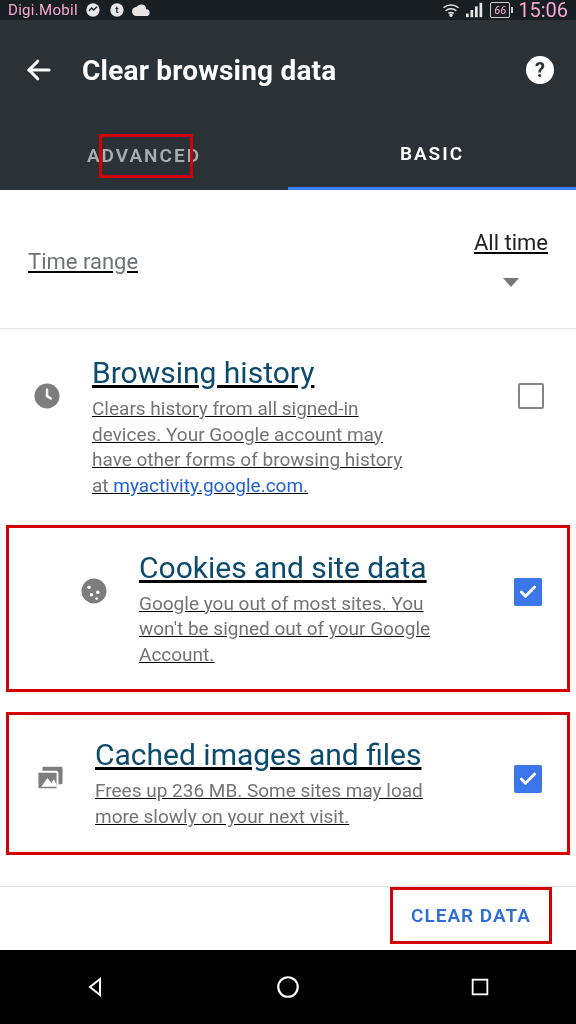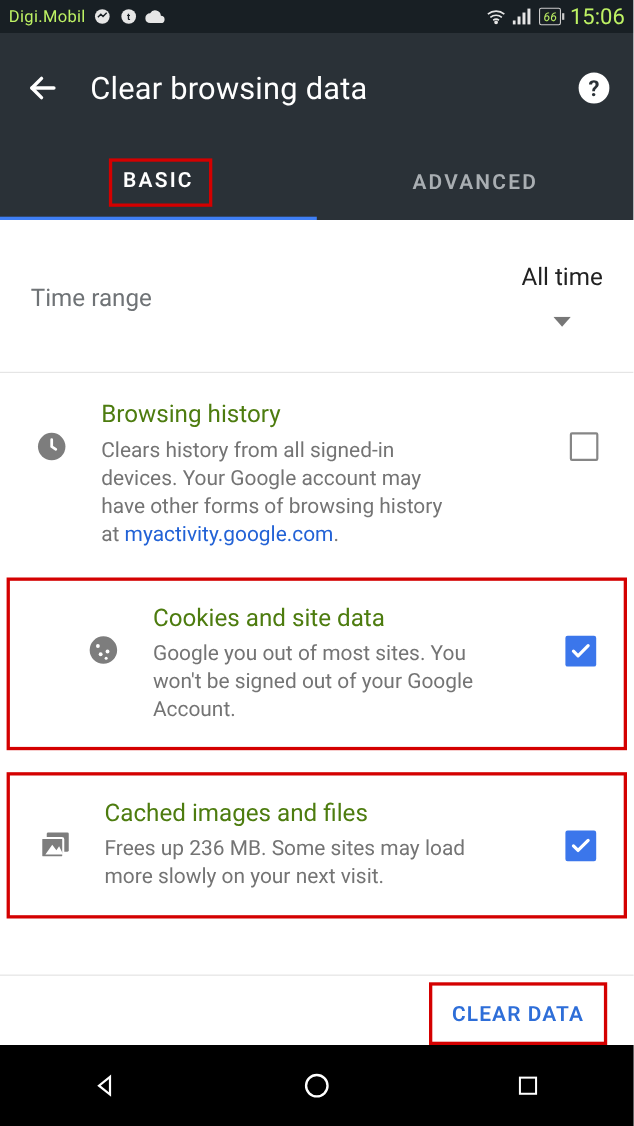--- a/index.html
+++ b/index.html
@@ -1,60 +1,60 @@
 <!DOCTYPE html>
 <html><head>
 <meta charset="utf-8">
 <style>
   * { box-sizing: border-box; margin: 0; padding: 0; }
   html, body { width: 576px; height: 1024px; font-family: Roboto, Arial, sans-serif; overflow: hidden; background: #fff; }
   .statusbar {
-    height: 30px; background: #181f24; color: #bef264;
+    height: 20px; background: #181f24; color: #f9a8d4;
     display: flex; align-items: center; padding: 0 8px;
     font-size: 15px; justify-content: space-between;
   }
   .statusbar .left { display: flex; align-items: center; gap: 6px; }
   .statusbar .right { display: flex; align-items: center; gap: 6px; }
   .statusbar .carrier { font-size: 15px; letter-spacing: 0.3px; }
   .statusbar .ico { width: 18px; height: 18px; display: inline-flex; align-items: center; justify-content: center; }
   .statusbar .batt { border: 1.5px solid #ccc; border-radius: 2px; padding: 0 3px; font-size: 11px; position: relative; height: 16px; display:flex; align-items:center;font-style:italic; }
   .statusbar .batt::after { content:""; position:absolute; right:-4px; top:50%; transform:translateY(-50%); width:2px; height:6px; background:#ccc; }
   .statusbar .clock { font-size: 20px; margin-left: 2px; }
 
   .header { background: #2a3137; color: #fff; }
   .titlebar { display: flex; align-items: center; height: 100px; padding: 0 22px; gap: 26px; }
   .titlebar .back { width: 34px; height: 34px; display:flex; align-items:center; justify-content:center; }
-  .titlebar .title { font-size: 28px; font-weight: 400; flex: 1; letter-spacing: 0.2px; }
+  .titlebar .title { font-size: 28px; font-weight: 700; flex: 1; letter-spacing: 0.2px; }
   .titlebar .help { width: 28px; height: 28px; background: #fff; border-radius: 50%; color: #2a3137; display:flex; align-items:center; justify-content:center; font-size: 20px; font-weight: 700; }
 
   .tabs { display: flex; height: 70px; }
   .tab { flex: 1; display:flex; align-items:center; justify-content:center; font-size: 19px; font-weight: 600; letter-spacing: 2px; }
   .tab.active { color: #fff; border-bottom: 3px solid #3f7ff5; }
   .tab.inactive { color: #a9aeb2; }
 
-  .content { background: #fff; padding-top: 10px; }
+  .content { background: #fff; padding-top: 10px; text-decoration: underline; }
   .timerow { display:flex; align-items:center; justify-content:space-between; padding: 30px 28px 36px 28px; border-bottom: 1px solid #e3e3e3; }
   .timerow .label { color: #6f7376; font-size: 22px; }
   .timerow .value-wrap { display:flex; align-items:center; gap: 18px; flex-direction: column; }
   .timerow .value { color: #212121; font-size: 22px; }
   .timerow .drop { color: #888; }
 
   .option { display:flex; align-items:flex-start; padding: 26px 22px 26px 22px; gap: 20px; }
   .option .iconcol { width: 50px; display:flex; justify-content:center; padding-top: 26px; color: #7d7d7d; }
   .option .textcol { flex: 1; }
-  .option .opt-title { font-size: 22px; color: #4d7c0f; margin-bottom: 6px; }
+  .option .opt-title { font-size: 30px; color: #0c4a6e; margin-bottom: 6px; }
   .option .opt-desc { font-size: 19px; color: #747474; line-height: 1.35; max-width: 330px; }
   .option .opt-desc .link { color: #2262d6; }
   .option .cbcol { width: 46px; display:flex; align-items:center; justify-content:center; padding-top: 28px; }
   .cb-off { width: 26px; height: 26px; border: 2.5px solid #868686; border-radius: 2px; }
   .cb-on { width: 28px; height: 28px; background: #3b76eb; border-radius: 2px; display:flex; align-items:center; justify-content:center; }
 
   .hl { border: 3px solid #d40000; }
 
-  .footer { position:absolute; bottom: 74px; width: 576px; border-top: 1px solid #e1e1e1; height: 64px; display:flex; justify-content:flex-end; align-items:flex-end; padding-right: 24px; background:#fff; }
+  .footer { position:absolute; bottom: 74px; width: 576px; border-top: 1px solid #e1e1e1; height: 64px; display:flex; justify-content:flex-end; align-items:flex-start; padding-right: 24px; background:#fff; }
   .clear-btn { color: #2e6ed8; font-size: 19px; font-weight: 600; letter-spacing: 1px; padding: 14px 18px; }
 
   .navbar { position:absolute; bottom:0; width:576px; height:74px; background:#000; display:flex; align-items:center; justify-content:space-around; }
   .navbar .navico { width:30px; height:30px; display:flex; align-items:center; justify-content:center; color:#fff; }
   .tabs-wrap { position:relative; }
   .tabhl { position:absolute; left:99px; top:14px; width:94px; height:44px; border:3px solid #d40000; pointer-events:none; }
 
   .opt2box { margin: 0 6px; }
   .opt3box { margin: 20px 6px 0 6px; }
   .clearbox { border: 3px solid #d40000; }
@@ -113,22 +113,22 @@
       <svg width="30" height="30" viewBox="0 0 24 24" fill="none" stroke="#fff" stroke-width="2.5" stroke-linecap="round" stroke-linejoin="round">
           <line x1="20" y1="12" x2="4" y2="12"></line>
           <polyline points="11 5 4 12 11 19"></polyline>
         </svg>
     </div>
     <div class="title">Clear browsing data</div>
     <div class="help">?</div>
   </div>
   <div class="tabs-wrap">
     <div class="tabs">
+      <div class="tab inactive">ADVANCED</div>
       <div class="tab active">BASIC</div>
-      <div class="tab inactive">ADVANCED</div>
     </div>
     <div class="tabhl"></div>
   </div>
 </div>
 
 <div class="content">
   <div class="timerow">
     <span class="label">Time range</span>
     <span class="value-wrap">
       <span class="value">All time</span>

